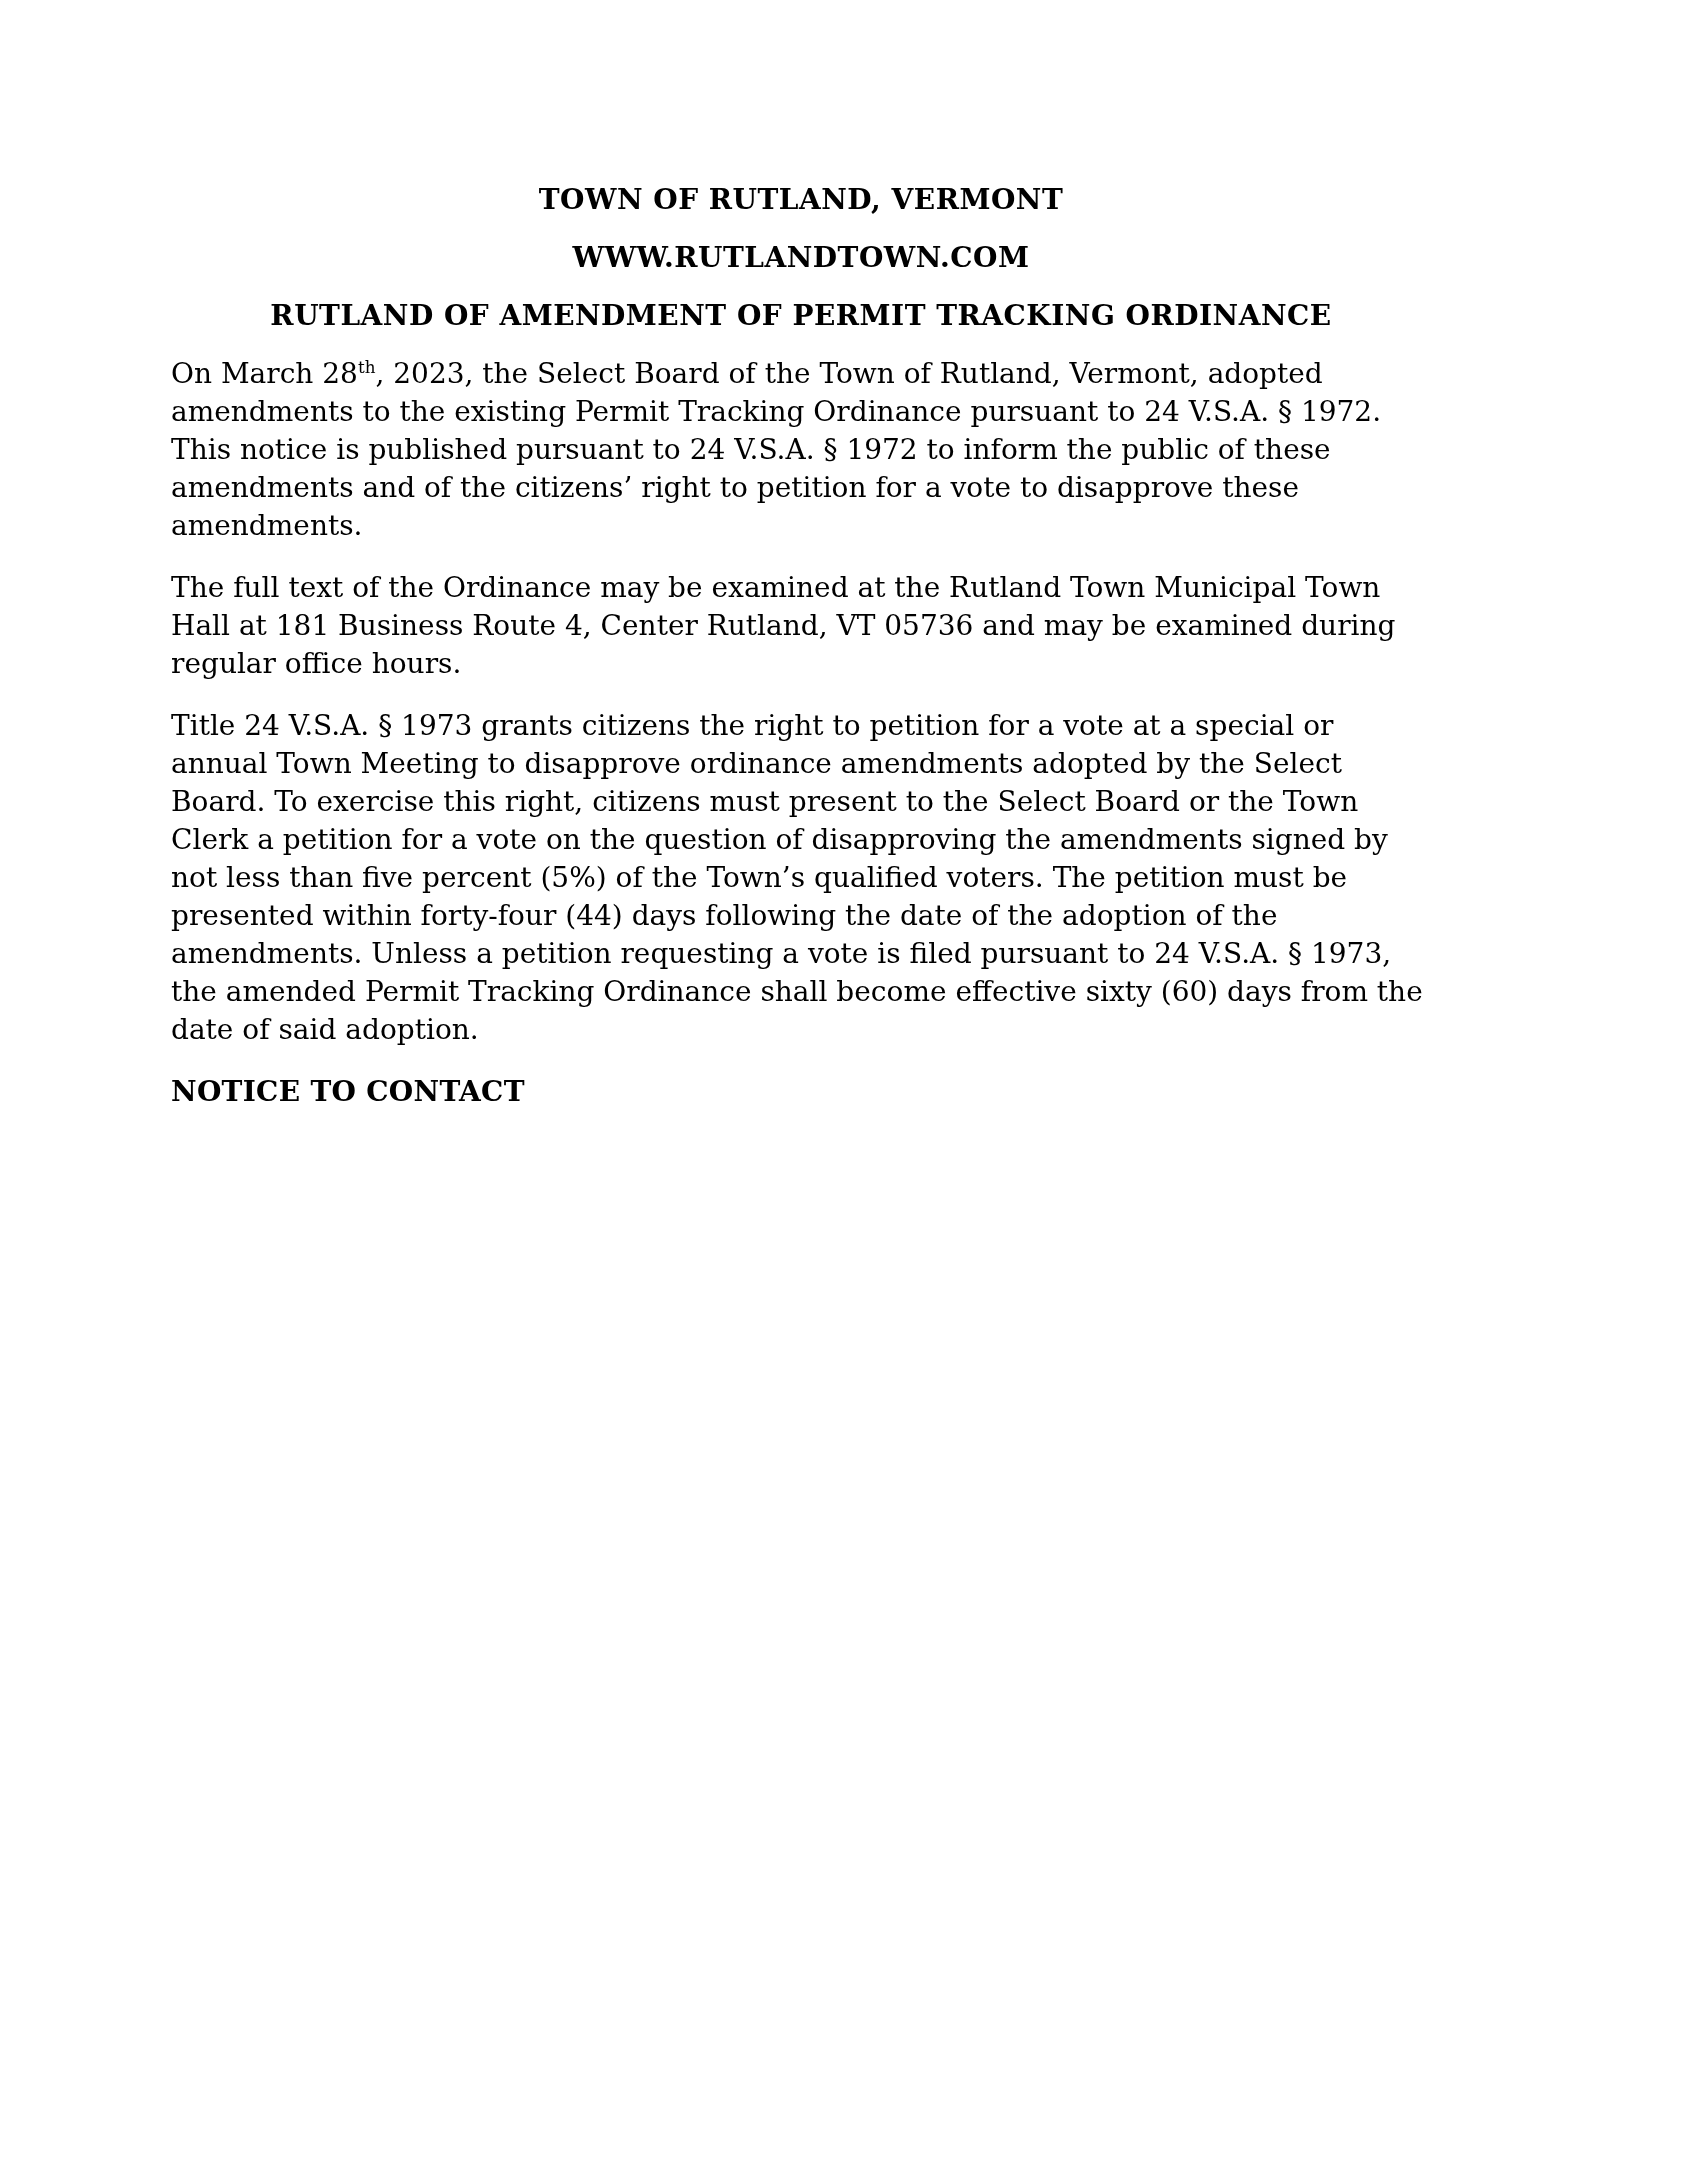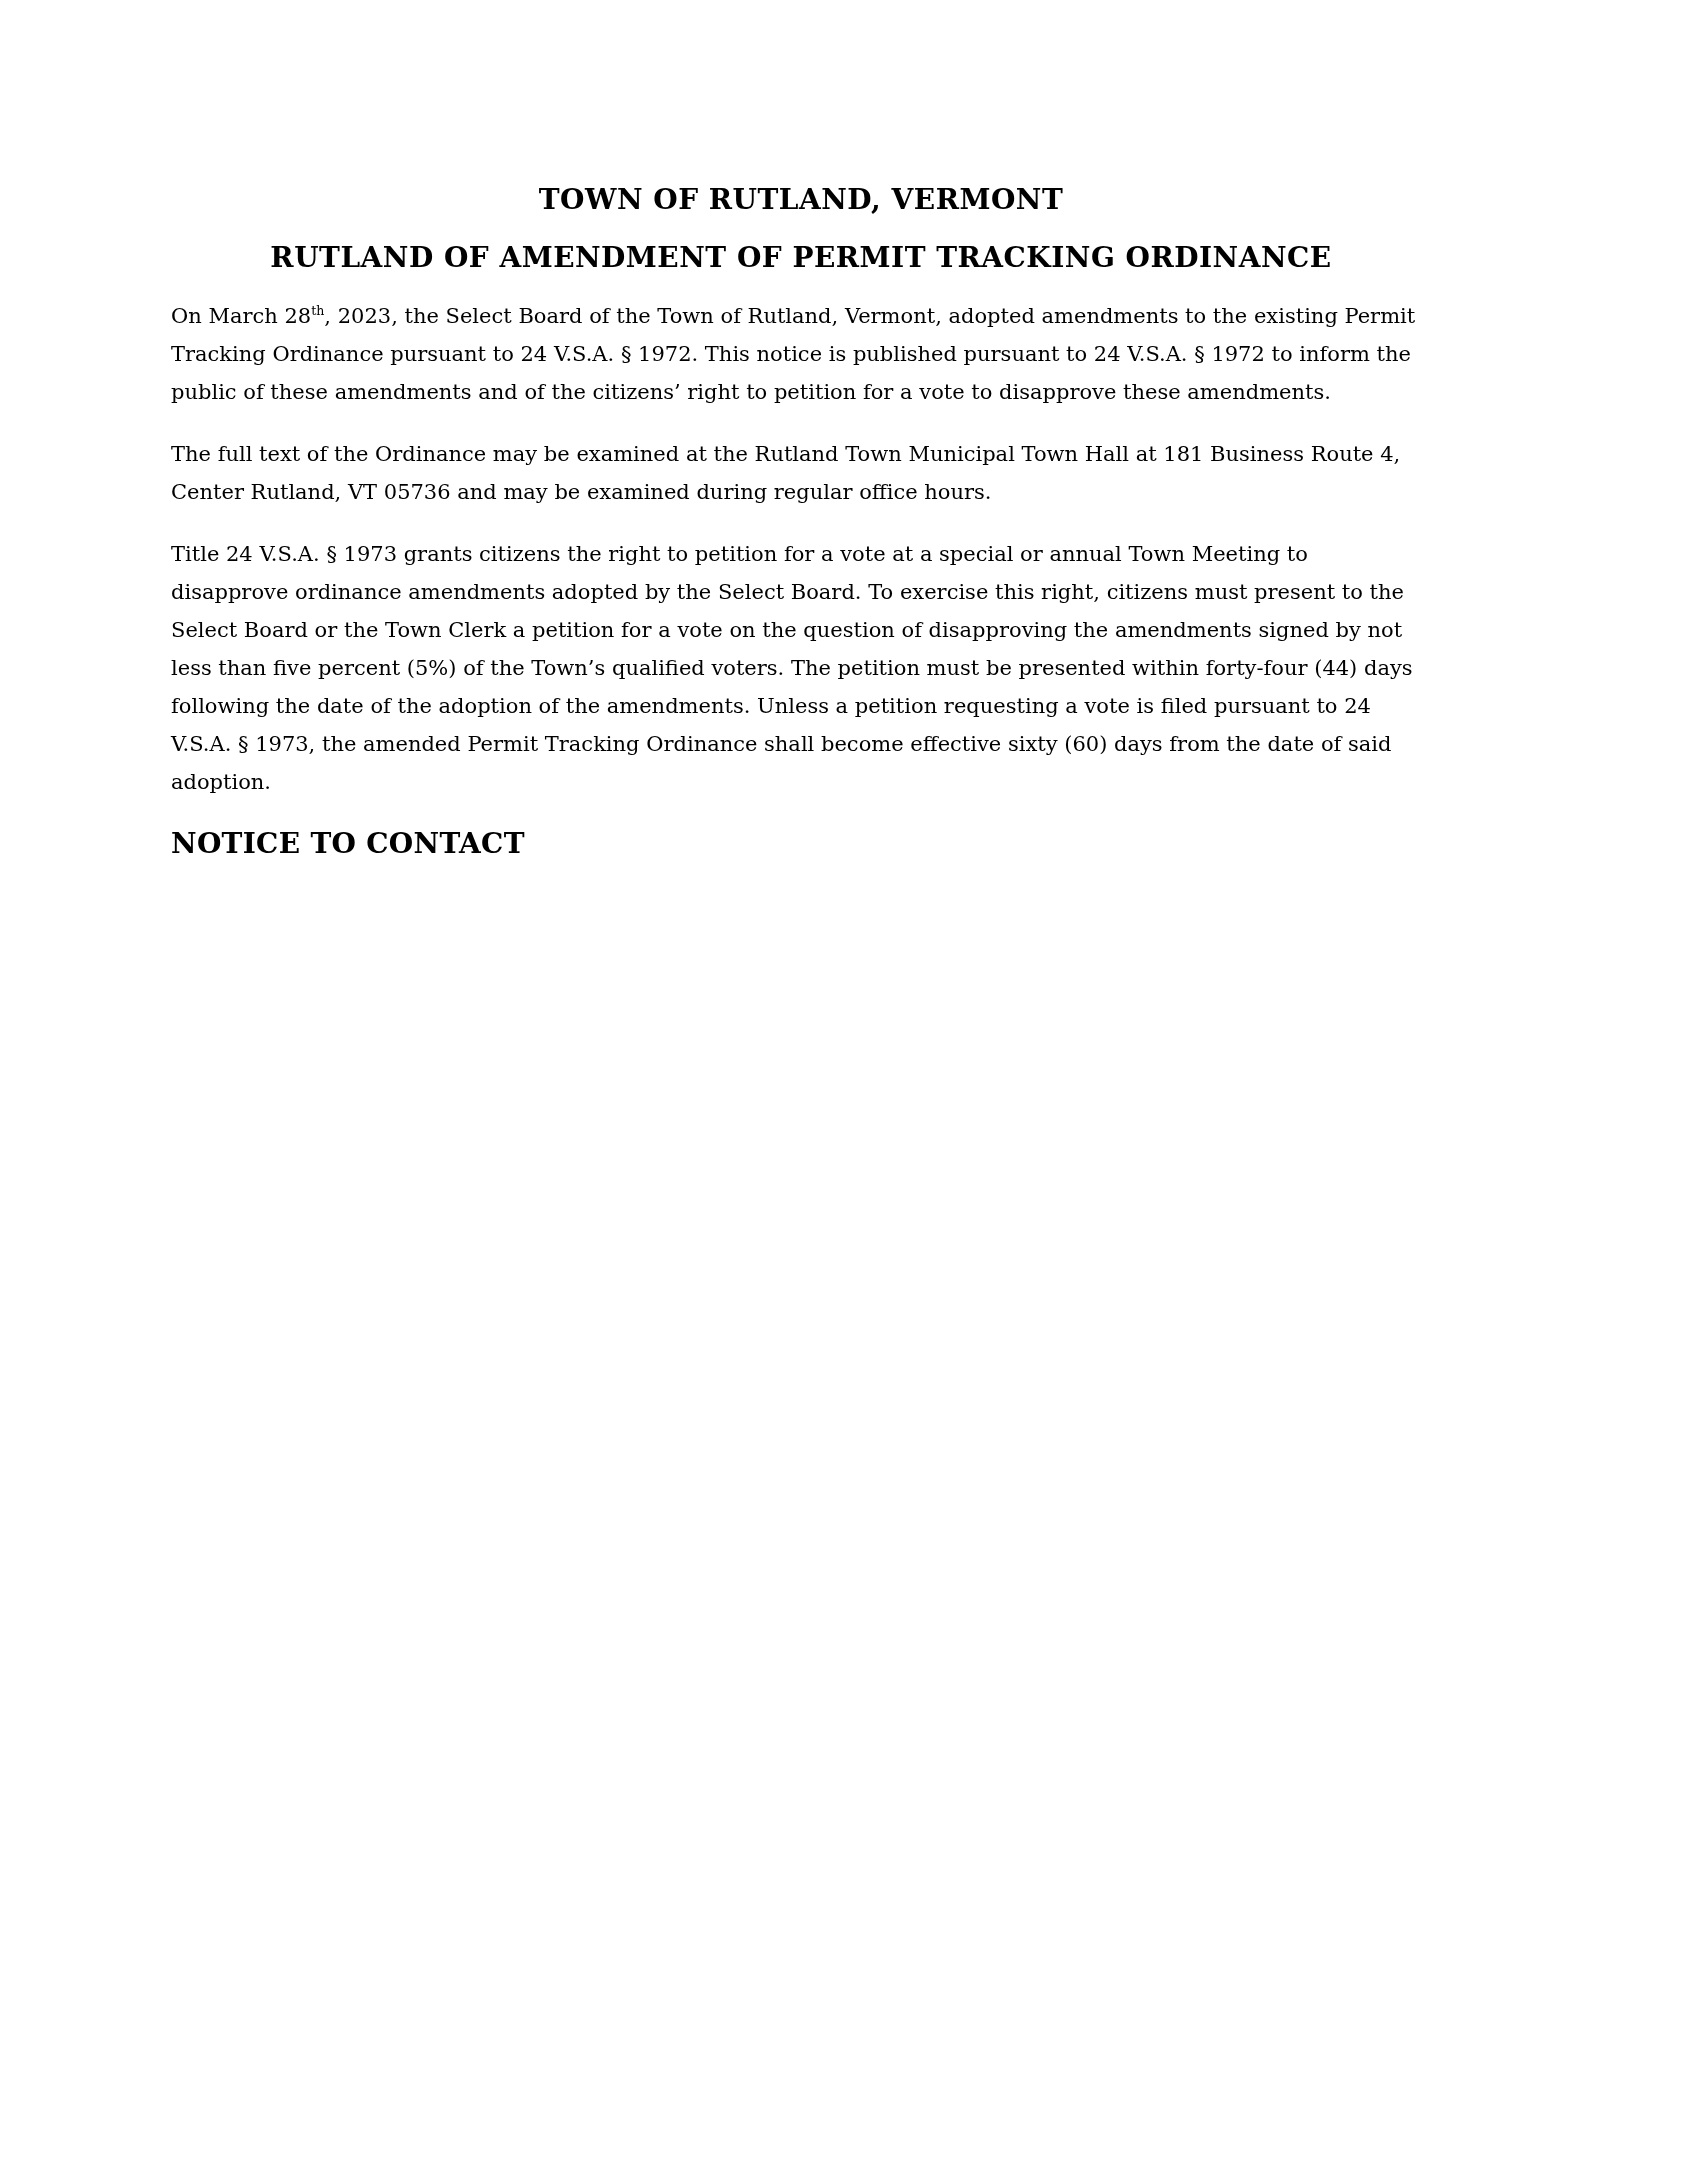--- a/index.html
+++ b/index.html
@@ -29,38 +29,39 @@
   }
   .section-heading {
     font-size: 28px;
     font-weight: bold;
     line-height: 38px;
     text-align: left;
     margin: 0 0 20px 0;
     letter-spacing: 0.3px;
   }
   .body-para {
-    font-size: 21px;
+    font-size: 28px;
     line-height: 38px;
     text-align: left;
     margin: 0 0 24px 0;
   }
   .body-para sup {
     font-size: 0.6em;
     line-height: 0;
     vertical-align: super;
   }
 </style>
 </head>
 <body>
 
 <div class="page">
 
   <p class="doc-heading">TOWN OF RUTLAND, VERMONT</p>
 
+  <p class="doc-heading">WWW.RUTLANDTOWN.COM</p>
 
   <p class="doc-heading">RUTLAND OF AMENDMENT OF PERMIT TRACKING ORDINANCE</p>
 
   <p class="body-para"><span>On March 28</span><sup>th</sup><span>, 2023, the Select Board of the Town of Rutland, Vermont, adopted amendments to the existing Permit Tracking Ordinance pursuant to 24 V.S.A. § 1972. This notice is published pursuant to 24 V.S.A. § 1972 to inform the public of these amendments and of the citizens’ right to petition for a vote to disapprove these amendments.</span></p>
 
 
   <p class="body-para">The full text of the Ordinance may be examined at the Rutland Town Municipal Town Hall at 181 Business Route 4, Center Rutland, VT 05736 and may be examined during regular office hours.</p>
 
 
   <p class="body-para">Title 24 V.S.A. § 1973 grants citizens the right to petition for a vote at a special or annual Town Meeting to disapprove ordinance amendments adopted by the Select Board. To exercise this right, citizens must present to the Select Board or the Town Clerk a petition for a vote on the question of disapproving the amendments signed by not less than five percent (5%) of the Town’s qualified voters. The petition must be presented within forty-four (44) days following the date of the adoption of the amendments. Unless a petition requesting a vote is filed pursuant to 24 V.S.A. § 1973, the amended Permit Tracking Ordinance shall become effective sixty (60) days from the date of said adoption.</p>

